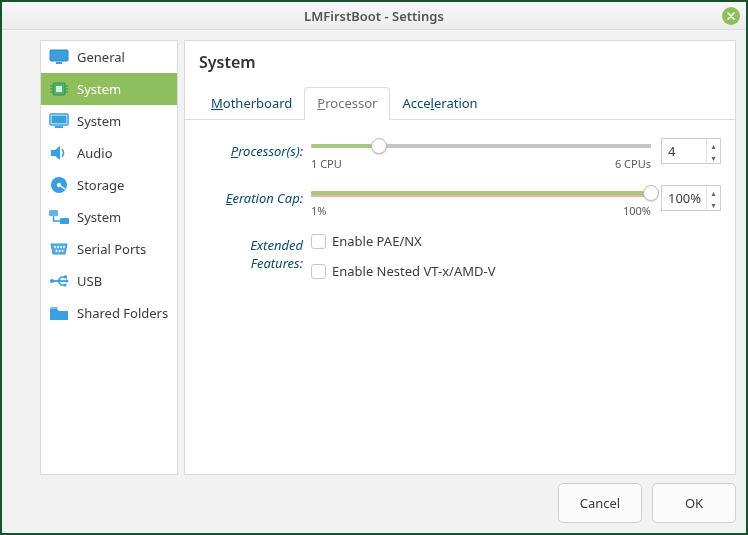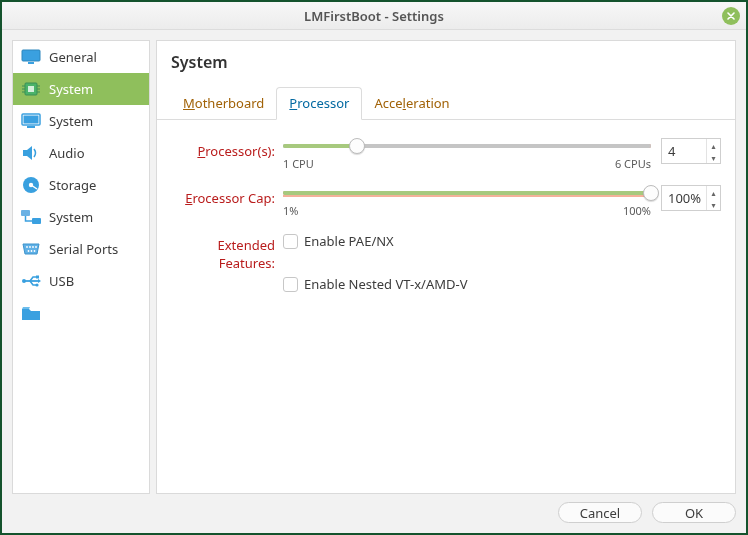--- a/index.html
+++ b/index.html
@@ -3,54 +3,54 @@
 <meta charset="utf-8">
 <style>
   * { box-sizing: border-box; }
   html, body { margin:0; padding:0; font-family: "Segoe UI", "Noto Sans", Arial, sans-serif; font-size:13px; color:#3c3c3c; }
   body { background:#d0d0d0; }
   .window { width:748px; height:535px; background:#f2f2f2; border:2px solid #14532d; position:relative; }
   .titlebar { height:28px; background:linear-gradient(#f7f7f7,#ececec); border-bottom:1px solid #dcdcdc; display:flex; align-items:center; justify-content:center; position:relative; }
   .titlebar .title { font-weight:600; color:#555; }
   .close-btn { position:absolute; right:6px; top:5px; width:18px; height:18px; border-radius:9px; background:#8fbf5c; display:flex; align-items:center; justify-content:center; color:#fff; font-size:11px; cursor:pointer; }
   .client { padding:10px; height:calc(100% - 28px); display:flex; flex-direction:column; }
-  .main-row { flex:1; display:flex; gap:6px; min-height:0; }
+  .main-row { flex:1; display:flex; gap:6px; min-height:0;margin-left:28px; }
   .sidebar { width:138px; background:#fff; border:1px solid #dadada; overflow:auto; }
   .sidebar-item { display:flex; align-items:center; gap:8px; padding:7px 8px; cursor:pointer; }
   .sidebar-item.active { background:#8fbf5c; color:#fff; }
   .sidebar-item .icn { width:20px; height:18px; display:flex; align-items:center; justify-content:center; flex-shrink:0; }
   .content { flex:1; background:#fff; border:1px solid #dadada; display:flex; flex-direction:column; padding:0; }
   .content-header { padding:10px 14px 8px 14px; }
   .content-title { font-size:16px; font-weight:600; color:#333; }
   .tabs { display:flex; align-items:flex-end; padding:0 14px; border-bottom:1px solid #dcdcdc; margin-top:6px; }
-  .tab { padding:6px 12px 7px 12px; color:#a16207; cursor:pointer; position:relative; }
+  .tab { padding:6px 12px 7px 12px; color:#0c4a6e; cursor:pointer; position:relative; }
   .tab .u { text-decoration:underline; }
-  .tab.active { background:#fff; border:1px solid #dcdcdc; border-bottom:1px solid #fff; border-radius:4px 4px 0 0; margin-bottom:-1px; color:#0369a1; }
+  .tab.active { background:#fff; border:1px solid #dcdcdc; border-bottom:1px solid #fff; border-radius:4px 4px 0 0; margin-bottom:-1px; color:#737373; }
   .tab-body { padding:18px 14px; flex:1; }
   .form-row { display:flex; align-items:flex-start; margin-bottom:14px; }
-  .form-label { width:112px; text-align:right; padding-right:8px; padding-top:4px; color:#b91c1c; }
+  .form-label { width:112px; text-align:right; padding-right:8px; padding-top:4px; color:#0c4a6e;font-style:italic; }
   .form-label .u { text-decoration:underline; }
   .form-controls { flex:1; display:flex; align-items:flex-start; gap:10px; }
   .slider-block { flex:1; }
   .slider { position:relative; height:16px; }
   .track { position:absolute; top:6px; left:0; right:0; height:4px; border-radius:2px; background:#c5c5c5; overflow:hidden; }
   .seg { position:absolute; top:0; bottom:0; }
   .seg.green { background:#a7c97e; }
   .seg.orange { background:#f4b19a; }
   .seg.gray { background:#c5c5c5; }
   .thumb { position:absolute; top:0; width:16px; height:16px; border-radius:8px; background:#fdfdfd; border:1px solid #bcbcbc; box-shadow:0 1px 1px rgba(0,0,0,.15); transform:translateX(-8px); }
   .slider-ticks { font-size:11px; color:#5a5a5a; display:flex; justify-content:space-between; margin-top:2px; }
   .spin { width:60px; height:26px; border:1px solid #cfcfcf; background:#fff; display:flex; align-items:stretch; }
   .spin .val { flex:1; display:flex; align-items:center; padding-left:6px; font-size:13px; }
   .spin .arrows { width:14px; border-left:1px solid #e3e3e3; display:flex; flex-direction:column; }
   .spin .arrows div { flex:1; display:flex; align-items:center; justify-content:center; font-size:8px; color:#666; cursor:pointer; }
   .checkbox-row { display:flex; align-items:center; gap:6px; margin-bottom:8px; }
   .chk { width:15px; height:15px; border:1px solid #c7c7c7; border-radius:3px; background:#fff; }
   .button-bar { display:flex; justify-content:flex-end; gap:10px; padding-top:8px; }
-  .btn { min-width:84px; height:21px; border:1px solid #cfcfcf; background:#fbfbfb; border-radius:12px; display:flex; align-items:center; justify-content:center; cursor:pointer; }
+  .btn { min-width:84px; height:40px; border:1px solid #cfcfcf; background:#fbfbfb; border-radius:5px; display:flex; align-items:center; justify-content:center; cursor:pointer; }
   svg { display:block; }
 </style>
 </head>
 <body>
 
 <div class="window">
   <div class="titlebar">
     <span class="title">LMFirstBoot - Settings</span>
     <div class="close-btn">
       <svg width="8" height="8" viewBox="0 0 8 8">
@@ -158,20 +158,21 @@
             </span>
           <span>USB</span>
         </div>
         <div class="sidebar-item">
           <span class="icn">
               <svg width="20" height="15" viewBox="0 0 20 15">
                 <path d="M1 3 H8 L10 5 H19 V14 H1 Z" fill="#3aa0e0"></path>
                 <path d="M1 3 H8 L9 1 H2 Z" fill="#6dbdec"></path>
               </svg>
             </span>
+          <span>Shared Folders</span>
         </div>
       </div>
 
       <div class="content">
         <div class="content-header">
           <div class="content-title">System</div>
         </div>
         <div class="tabs">
           <div class="tab">
             <span></span><span class="u">M</span><span>otherboard</span>
@@ -210,21 +211,21 @@
                 <div class="arrows">
                   <div>▴</div>
                   <div>▾</div>
                 </div>
               </div>
             </div>
           </div>
 
           <div class="form-row">
             <div class="form-label">
-              <span></span><span class="u">E</span><span>rocessor Cap:</span>
+              <span></span><span class="u">E</span><span>eration Cap:</span>
             </div>
             <div class="form-controls">
               <div class="slider-block">
                 <div class="slider">
                   <div class="track">
                     <div class="seg orange" style="left:0;right:0"></div>
                     <div class="seg green" style="left:0;width:100%;height:50%;top:0"></div>
                   </div>
 
                   <div style="position:absolute;top:6px;left:0;right:0;height:4px;border-radius:2px;background:#a7c97e"></div>
@@ -241,21 +242,21 @@
                 <div class="arrows">
                   <div>▴</div>
                   <div>▾</div>
                 </div>
               </div>
             </div>
           </div>
 
           <div class="form-row" style="margin-bottom:4px;">
             <div class="form-label">Extended Features:</div>
-            <div class="form-controls" style="flex-direction:column;gap:17px;justify-content:flex-end;">
+            <div class="form-controls" style="flex-direction:column;gap:4px;justify-content:flex-end;">
               <label class="checkbox-row">
                 <span class="chk"></span>
                 <span><span>Enable PA</span><span class="u">E</span><span>/NX</span></span>
               </label>
               <label class="checkbox-row">
                 <span class="chk"></span>
                 <span><span>Enable Nested </span><span class="u">V</span><span>T-x/AMD-V</span></span>
               </label>
             </div>
           </div>

